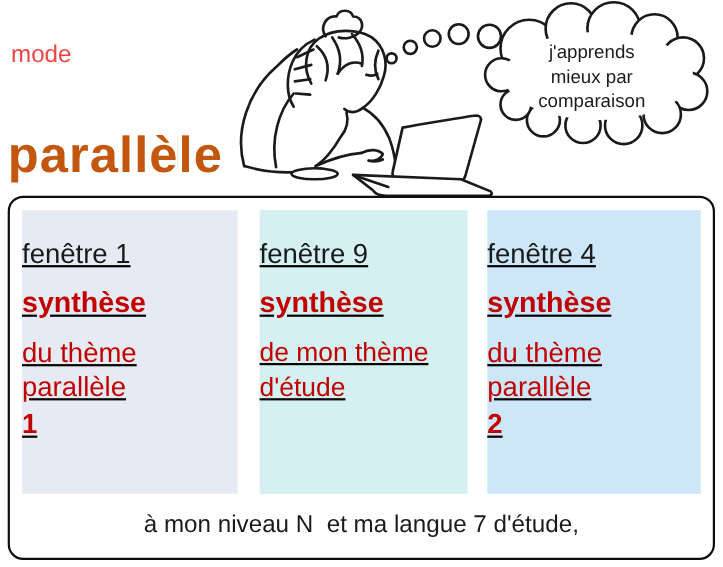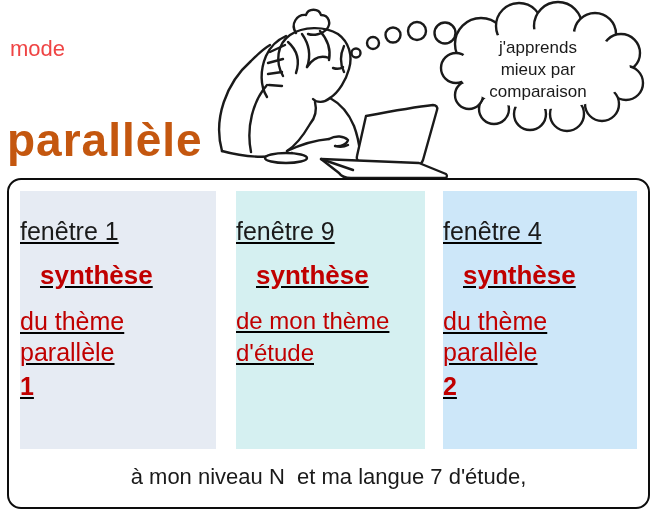--- a/index.html
+++ b/index.html
@@ -74,21 +74,20 @@
   .window-name {
     margin-top: 26px;
     font-size: 25px;
     color: #1a1a1a;
   }
   .synthese {
     margin-top: 14px;
     font-size: 26px;
     font-weight: 700;
     color: #C00000;
-    padding-left: 20px;
   }
   .theme-line {
     font-size: 25px;
     color: #C00000;
     line-height: 1.25;
   }
   .line1 { margin-top: 15px; }
   .line2 { margin-top: 2px; }
   .col-2 .theme-line { font-size: 24px; }
   .col-1 .line2, .col-3 .line2 { font-weight: 700; }

